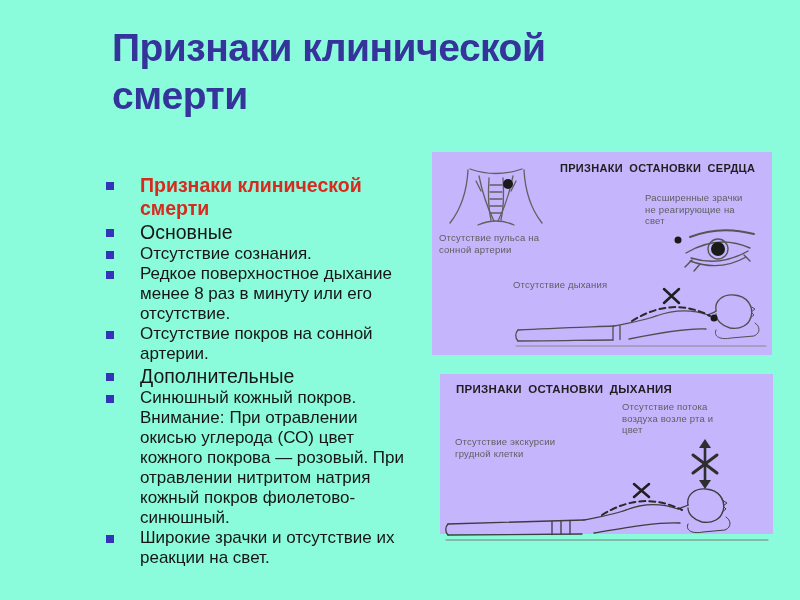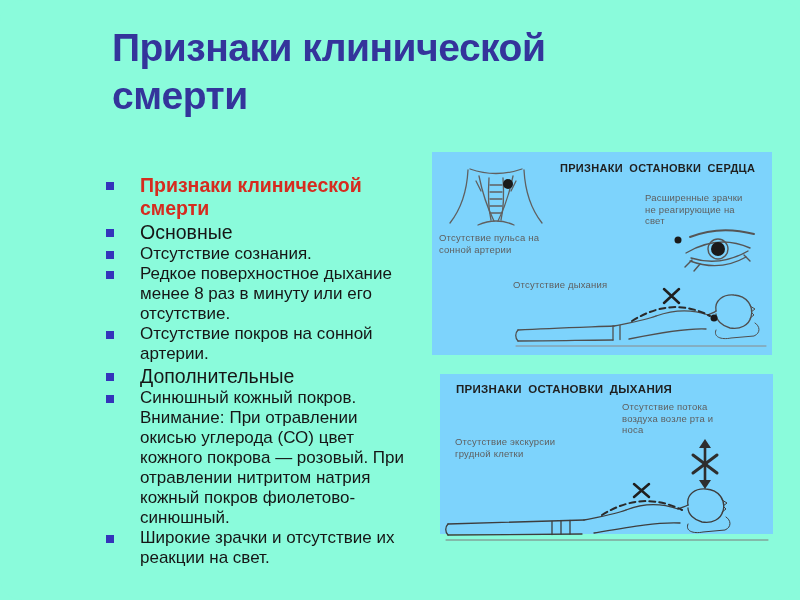--- a/index.html
+++ b/index.html
@@ -30,21 +30,21 @@
     background:#3434BB;
   }
   li.hdr{font-size:19.5px;font-weight:normal;line-height:24px;}
   li.hdr .sq{top:9px;}
   li.red{color:#D62B1F;font-size:19.5px;font-weight:bold;line-height:23px;}
   li.red .sq{top:8px;}
   .lead-line{display:block;}
   .inline-bold{font-weight:normal;margin-right:5px;}
 
   
-  .fig{position:absolute;background:#7dd3fc;}
+  .fig{position:absolute;background:#c4b5fd;}
   .fig1{left:432px;top:152px;width:340px;height:203px;}
   .fig2{left:440px;top:374px;width:333px;height:160px;}
   .fig-title{
     position:absolute;font-size:11px;font-weight:bold;color:#1f1f1f;
     letter-spacing:0.3px;word-spacing:3px;white-space:nowrap;
   }
   .fig1 .fig-title{left:128px;top:10px;}
   .fig2 .fig-title{left:16px;top:9px;font-size:11.5px;}
   .fig-label{
     position:absolute;font-size:9.5px;line-height:11.5px;color:#5e5e5e;
@@ -159,21 +159,21 @@
       <path d="M202,42 C199,49 207,52 217,50 L240,48 C247,45 246,38 241,35" stroke-width="1"></path>
       <circle cx="200" cy="30" r="3.5" fill="#1a1a1a" stroke="none"></circle>
       <path d="M118,33 Q158,8 196,28" stroke="#2a2a2a" stroke-width="2" stroke-dasharray="6,4"></path>
       <path d="M150,1 L165,15 M165,1 L150,15" stroke="#1f1f1f" stroke-width="2.5"></path>
     </svg>
   </div>
 
   <div class="fig fig2">
     <div class="fig-title">ПРИЗНАКИ ОСТАНОВКИ ДЫХАНИЯ</div>
 
-    <div class="fig-label lbl-airflow">Отсутствие потока воздуха возле рта и носа</div>
+    <div class="fig-label lbl-airflow">Отсутствие потока воздуха возле рта и цвет</div>
     <div class="fig-label lbl-chest">Отсутствие экскурсии грудной клетки</div>
 
     <svg class="arrow-svg" width="30" height="52" viewBox="0 0 30 52" fill="none" stroke="#2e2e2e" stroke-linecap="round">
       <path d="M15,6 L15,46" stroke-width="2.6"></path>
       <path d="M15,1 L9,10 L21,10 Z" fill="#2e2e2e" stroke="none"></path>
       <path d="M15,51 L9,42 L21,42 Z" fill="#2e2e2e" stroke="none"></path>
       <path d="M3,17 L27,35" stroke-width="3"></path>
       <path d="M27,17 L3,35" stroke-width="3"></path>
     </svg>
 

